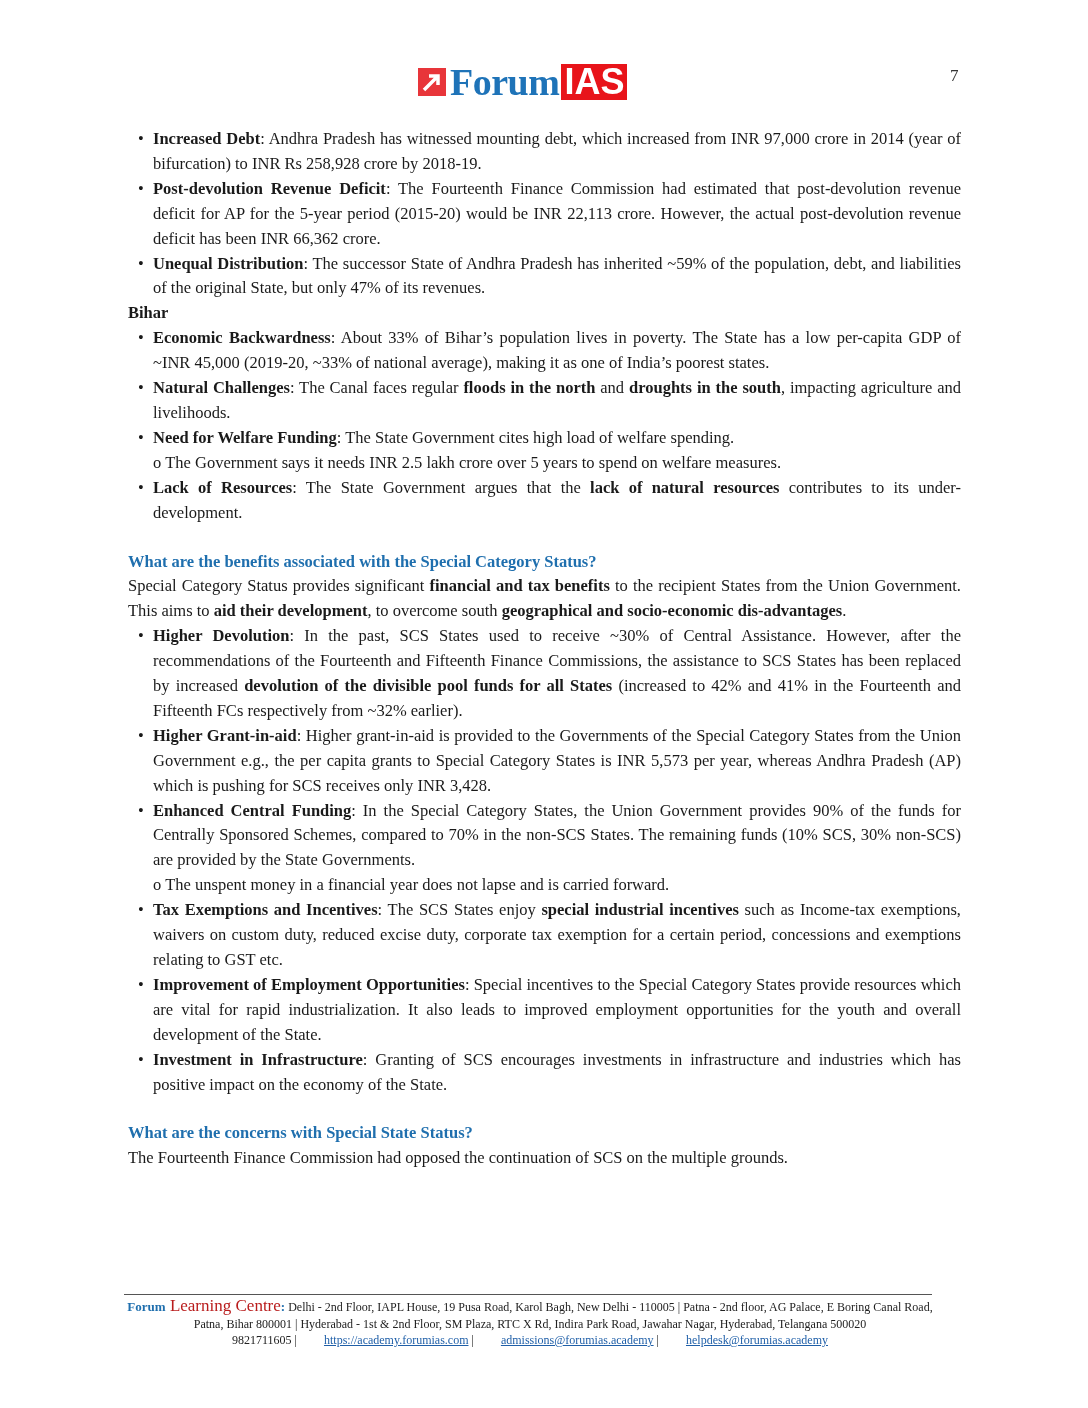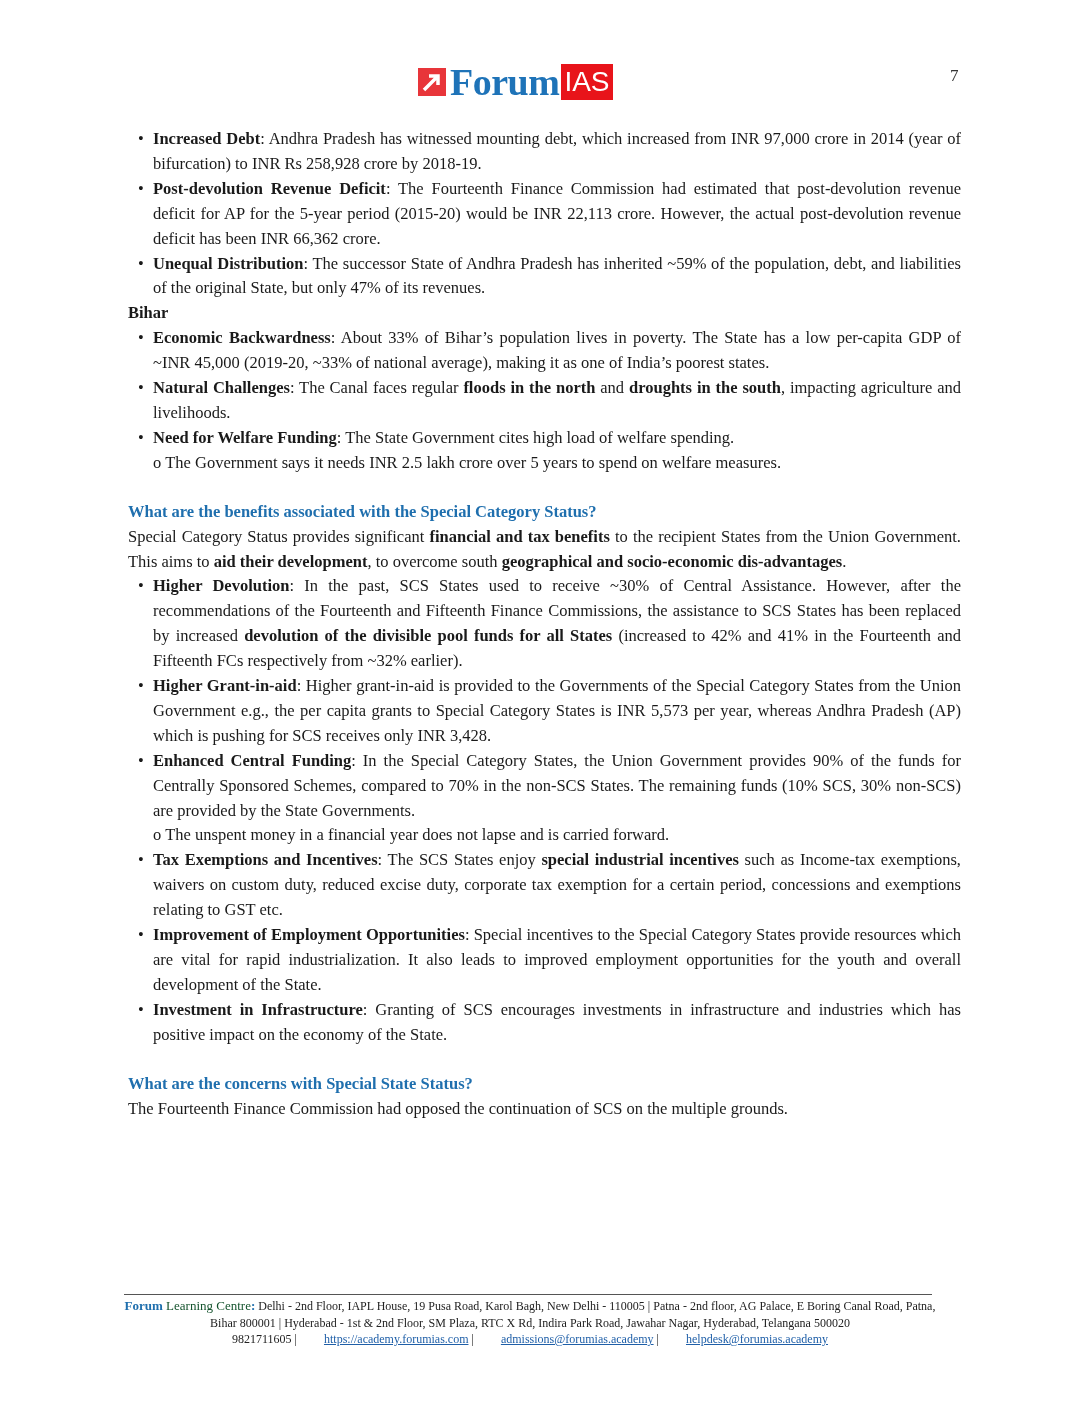--- a/index.html
+++ b/index.html
@@ -3,37 +3,37 @@
 <meta charset="utf-8">
 <style>
   html, body { margin: 0; padding: 0; background: #ffffff; }
   body { width: 1088px; height: 1408px; position: relative; overflow: hidden;
          font-family: "Liberation Serif", "DejaVu Serif", serif; color: #1a1a1a; }
   .header { position: absolute; top: 62px; left: 0; width: 1088px; height: 40px; }
   .logo { position: absolute; left: 418px; top: 2px; display: flex; align-items: center; height: 36px; }
   .logo-arrow { width: 28px; height: 28px; background: #e8353a; position: relative; margin-right: 4px; }
   .logo-arrow svg { position: absolute; left: 0; top: 0; }
   .logo-forum { font-family: "Liberation Serif", serif; font-weight: bold; font-size: 38px; color: #1e73b8; line-height: 36px; letter-spacing: -0.5px; }
-  .logo-ias { background: #e8141a; color: #ffffff; font-family: "Liberation Sans", sans-serif; font-size: 28px; line-height: 36px; padding: 0 3px; margin-left: 2px; }
+  .logo-ias { background: #e8141a; color: #ffffff; font-family: "Liberation Sans", sans-serif; font-size: 36px; line-height: 36px; padding: 0 3px; margin-left: 2px; font-weight: bold; }
   .page-num { position: absolute; left: 950px; top: 4px; font-size: 17px; color: #333; }
 
   .content { position: absolute; left: 128px; top: 127px; width: 833px; font-size: 16.5px; line-height: 24.9px; text-align: justify; }
   .bl { position: relative; padding-left: 25px; }
   .bl::before { content: "\2022"; position: absolute; left: 10px; top: 0; }
   .sub { padding-left: 25px; }
   .sub .circ { margin-right: 4px; }
   .heading-plain { font-weight: bold; }
   .heading-blue { font-weight: bold; color: #1f6fae; }
   .gap { height: 24px; }
   b { font-weight: bold; }
 
   .footer-rule { position: absolute; left: 124px; top: 1294px; width: 808px; height: 1px; background: #555; }
   .footer { position: absolute; left: 120px; top: 1298px; width: 820px; font-size: 12px; line-height: 16.5px; text-align: center; color: #222; }
   .f-forum { color: #1f6fae; font-weight: bold; font-size: 13px; }
-  .f-lc { color: #14532d; font-size: 13px; }
+  .f-lc { color: #b91c1c; font-size: 17px; }
   .f-colon { color: #1f6fae; font-weight: bold; font-size: 13px; }
   .footer a { color: #1f5fa8; text-decoration: underline; margin-left: 24px; }
 </style>
 </head>
 <body>
 
 <div class="header">
   <div class="logo">
     <span class="logo-arrow">
       <svg width="28" height="28" viewBox="0 0 28 28">
@@ -49,20 +49,21 @@
 <div class="content">
   <div class="bl"><b>Increased Debt</b><span>: Andhra Pradesh has witnessed mounting debt, which increased from INR 97,000 crore in 2014 (year of bifurcation) to INR Rs 258,928 crore by 2018-19.</span></div>
   <div class="bl"><b>Post-devolution Revenue Deficit</b><span>: The Fourteenth Finance Commission had estimated that post-devolution revenue deficit for AP for the 5-year period (2015-20) would be INR 22,113 crore. However, the actual post-devolution revenue deficit has been INR 66,362 crore.</span></div>
   <div class="bl"><b>Unequal Distribution</b><span>: The successor State of Andhra Pradesh has inherited ~59% of the population, debt, and liabilities of the original State, but only 47% of its revenues.</span></div>
 
   <div class="heading-plain">Bihar</div>
   <div class="bl"><b>Economic Backwardness</b><span>: About 33% of Bihar’s population lives in poverty. The State has a low per-capita GDP of ~INR 45,000 (2019-20, ~33% of national average), making it as one of India’s poorest states.</span></div>
   <div class="bl"><b>Natural Challenges</b><span>: The Canal faces regular </span><b>floods in the north</b><span> and </span><b>droughts in the south</b><span>, impacting agriculture and livelihoods.</span></div>
   <div class="bl"><b>Need for Welfare Funding</b><span>: The State Government cites high load of welfare spending.</span></div>
   <div class="sub"><span class="circ">o</span><span>The Government says it needs INR 2.5 lakh crore over 5 years to spend on welfare measures.</span></div>
+  <div class="bl"><b>Lack of Resources</b><span>: The State Government argues that the </span><b>lack of natural resources</b><span> contributes to its under-development.</span></div>
 
   <div class="gap"></div>
   <div class="heading-blue">What are the benefits associated with the Special Category Status?</div>
   <div><span>Special Category Status provides significant </span><b>financial and tax benefits</b><span> to the recipient States from the Union Government. This aims to </span><b>aid their development</b><span>, to overcome south </span><b>geographical and socio-economic dis-advantages</b><span>.</span></div>
   <div class="bl"><b>Higher Devolution</b><span>: In the past, SCS States used to receive ~30% of Central Assistance. However, after the recommendations of the Fourteenth and Fifteenth Finance Commissions, the assistance to SCS States has been replaced by increased </span><b>devolution of the divisible pool funds for all States</b><span> (increased to 42% and 41% in the Fourteenth and Fifteenth FCs respectively from ~32% earlier).</span></div>
   <div class="bl"><b>Higher Grant-in-aid</b><span>: Higher grant-in-aid is provided to the Governments of the Special Category States from the Union Government e.g., the per capita grants to Special Category States is INR 5,573 per year, whereas Andhra Pradesh (AP) which is pushing for SCS receives only INR 3,428.</span></div>
   <div class="bl"><b>Enhanced Central Funding</b><span>: In the Special Category States, the Union Government provides 90% of the funds for Centrally Sponsored Schemes, compared to 70% in the non-SCS States. The remaining funds (10% SCS, 30% non-SCS) are provided by the State Governments.</span></div>
   <div class="sub"><span class="circ">o</span><span>The unspent money in a financial year does not lapse and is carried forward.</span></div>
   <div class="bl"><b>Tax Exemptions and Incentives</b><span>: The SCS States enjoy </span><b>special industrial incentives</b><span> such as Income-tax exemptions, waivers on custom duty, reduced excise duty, corporate tax exemption for a certain period, concessions and exemptions relating to GST etc.</span></div>
   <div class="bl"><b>Improvement of Employment Opportunities</b><span>: Special incentives to the Special Category States provide resources which are vital for rapid industrialization. It also leads to improved employment opportunities for the youth and overall development of the State.</span></div>

